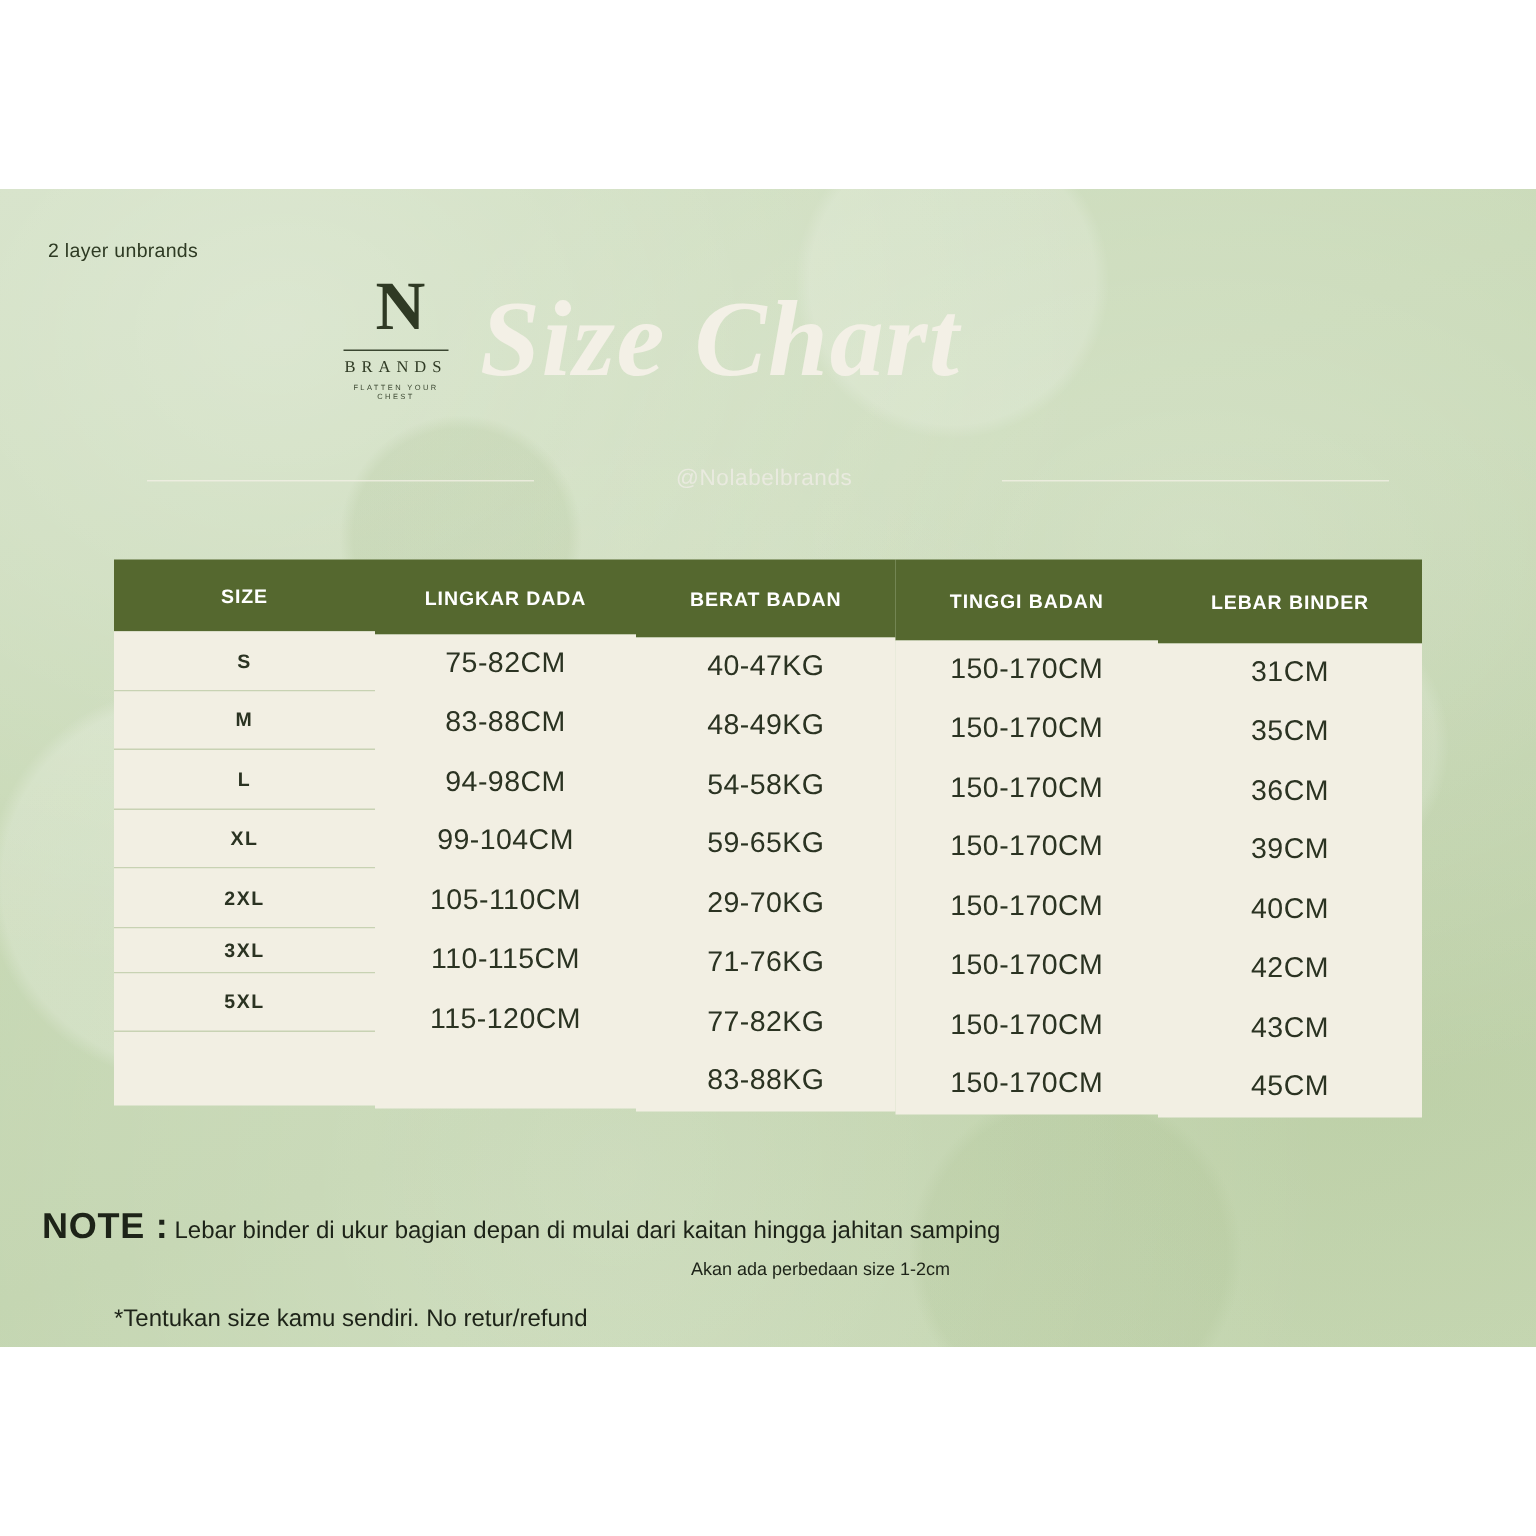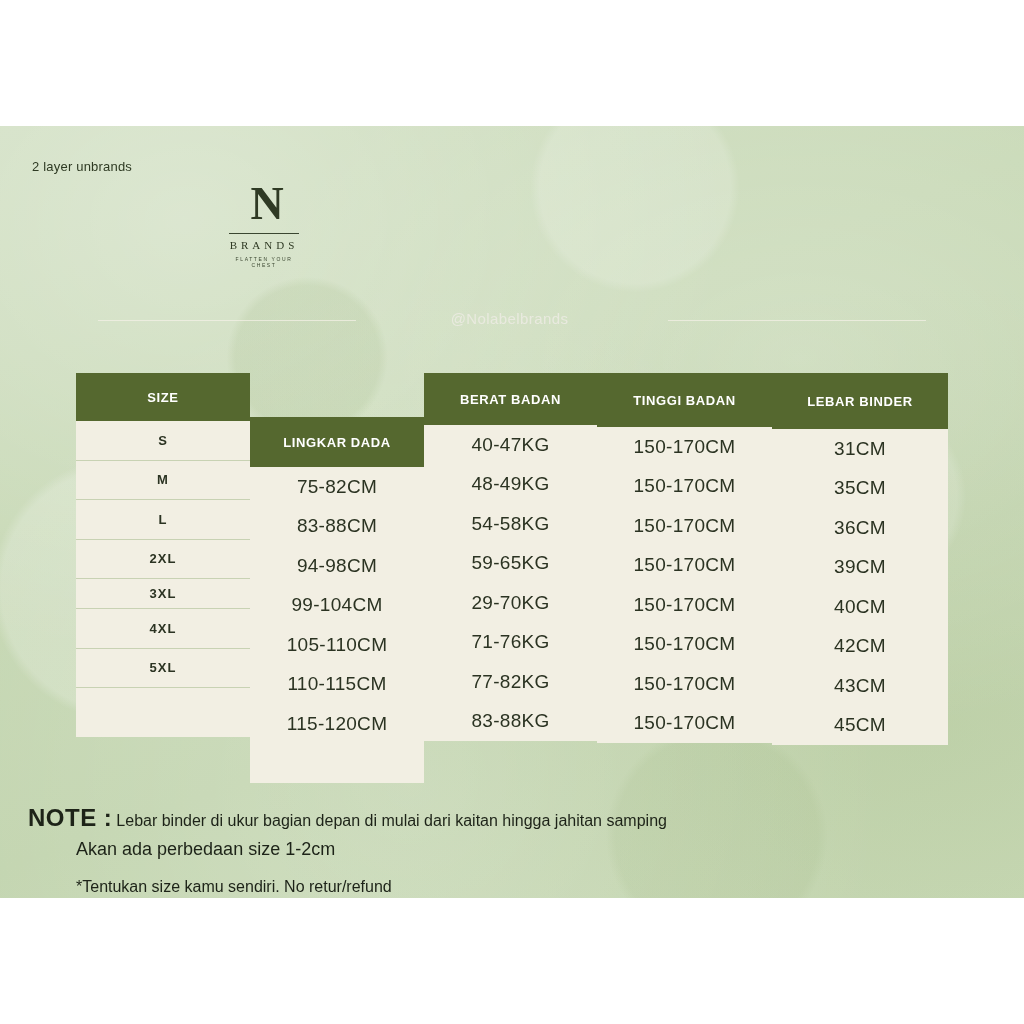--- a/index.html
+++ b/index.html
@@ -176,21 +176,21 @@
     background: #f2efe3;
     border-bottom: 1px solid #c8d2b3;
   }
   #col-size     { left: 0;    width: 174px; }
   #col-dada     { left: 174px; width: 174px; }
   #col-berat    { left: 348px; width: 173px; }
   #col-tinggi   { left: 521px; width: 175px; }
   #col-binder   { left: 696px; width: 176px; }
 
   #col-size   .col-head { height: 48px; }
-  #col-dada   .col-head { height: 50px; margin-top: 44px; }
+  #col-dada   .col-head { height: 50px; }
   #col-berat  .col-head { height: 52px; }
   #col-tinggi .col-head { height: 54px; }
   #col-binder .col-head { height: 56px; }
 
   
   #note {
     position: absolute;
     left: 28px;
     top: 678px;
     width: 960px;
@@ -201,23 +201,24 @@
     align-items: baseline;
   }
   #note .note-label {
     font-size: 24px;
     font-weight: 700;
     letter-spacing: .5px;
     margin-right: 4px;
   }
   #note .note-text1 { font-size: 16px; }
   #note .line2 {
-    margin-left: 48px;
+    margin-left: 78px;
     margin-top: 7px;
-    font-size: 18px;
+    font-size: 12px;
+    text-align: center;
   }
   #note .line3 {
     margin-left: 48px;
     margin-top: 18px;
     font-size: 16px;
   }
 </style>
 </head>
 <body>
 
@@ -225,39 +226,40 @@
 
   <div id="caption">2 layer unbrands</div>
 
   <div id="header">
     <div id="logo">
       <div class="mark">N</div>
       <div class="rule"></div>
       <div class="brandname">BRANDS</div>
       <div class="tagline">FLATTEN YOUR CHEST</div>
     </div>
+    <div id="title">Size Chart</div>
   </div>
 
   <div id="handle-row">
     <div class="hrule" id="hrule-left"></div>
     <div id="handle">@Nolabelbrands</div>
     <div class="hrule" id="hrule-right"></div>
   </div>
 
   <div id="table">
 
     <div class="col" id="col-size">
       <div class="col-head">SIZE</div>
       <div class="col-body" id="body-size" style="height: 316px;">
           <div class="cell size-cell" style="height: 39.5px;">S</div>
           <div class="cell size-cell" style="height: 39.5px;">M</div>
           <div class="cell size-cell" style="height: 39.5px;">L</div>
+          <div class="cell size-cell" style="height: 39.5px;">XL</div>
           <div class="cell size-cell" style="height: 39.5px;">2XL</div>
           <div class="cell size-cell" style="height: 30px;">3XL</div>
-          <div class="cell size-cell" style="height: 39.5px;">4XL</div>
           <div class="cell size-cell" style="height: 39.5px;">5XL</div>
         </div>
     </div>
 
     <div class="col" id="col-dada">
       <div class="col-head">LINGKAR DADA</div>
       <div class="col-body" id="body-dada" style="height: 316px;">
           <div class="cell " style="height: 39.5px;">75-82CM</div>
           <div class="cell " style="height: 39.5px;">83-88CM</div>
           <div class="cell " style="height: 39.5px;">94-98CM</div>

